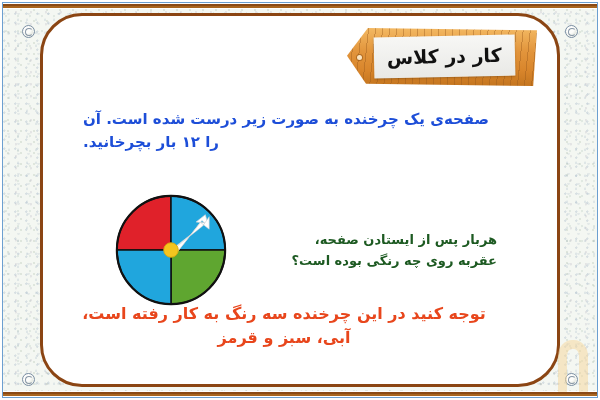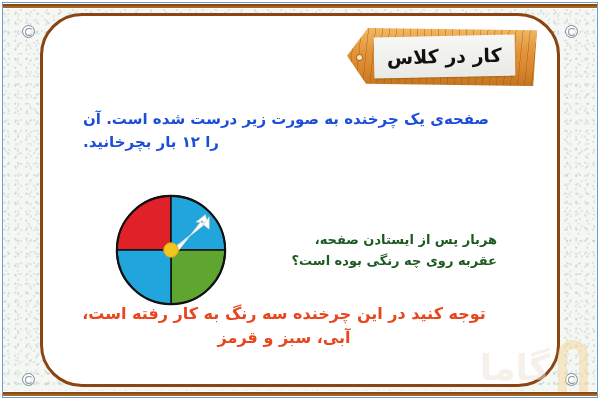--- a/index.html
+++ b/index.html
@@ -286,17 +286,16 @@
         <circle id="hub" cx="60" cy="60" r="7.5" stroke="#d8aa10" stroke-width="1" fill="#f5c51f"></circle>
       </svg>
     </div>
 
     <div class="question">هربار پس از ایستادن صفحه، عقربه روی چه رنگی بوده است؟</div>
 
     <div class="note">توجه کنید در این چرخنده سه رنگ به کار رفته است، آبی، سبز و قرمز</div>
   </div>
 
   <div class="watermark">
-    <span class="wm-text">گاما</span>
     <span class="wm-mark"></span>
   </div>
 
 </div>
 
 </body></html>

